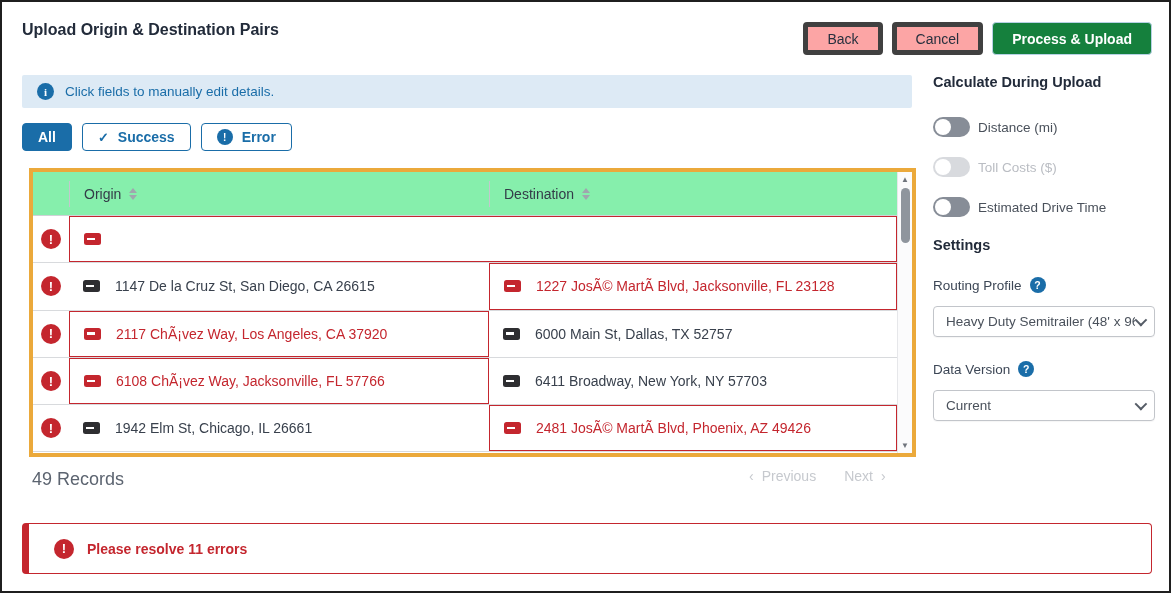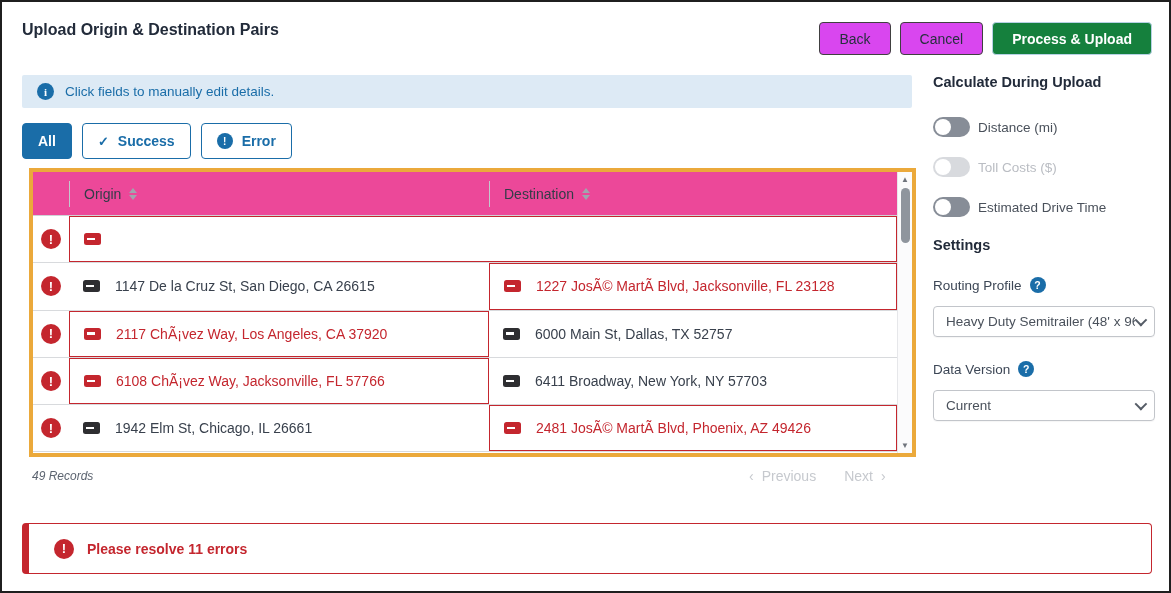--- a/index.html
+++ b/index.html
@@ -2,38 +2,38 @@
 <html><head>
 <meta charset="utf-8">
 <style>
   * { box-sizing: border-box; margin: 0; padding: 0; }
   body { font-family: "Liberation Sans", sans-serif; background: #fff; }
   .page { position: relative; width: 1171px; height: 593px; background: #fff; border: 2px solid #1f1f1f; overflow: hidden; }
 
   
   .page-title { position: absolute; left: 20px; top: 19px; font-size: 16px; font-weight: bold; color: #222b3a; }
   .header-actions { position: absolute; top: 20px; right: 17px; display: flex; gap: 9px; }
-  .btn { height: 33px; padding: 0 19px; border-radius: 4px; background: #d946ef; border: 1px solid #404040; color: #27303e; font-size: 14px; font-family: inherit; cursor: pointer; }
+  .btn { height: 33px; padding: 0 19px; border-radius: 4px; background: #fca5a5; border: 5px solid #404040; color: #27303e; font-size: 14px; font-family: inherit; cursor: pointer; }
   .btn.primary-disabled { background: #15803d; border: 1px solid #b6d1e5; color: #fff; font-weight: bold; }
 
   
   .info-banner { position: absolute; left: 20px; top: 73px; width: 890px; height: 33px; background: #ddeaf5; border-radius: 2px; display: flex; align-items: center; padding-left: 15px; gap: 11px; }
   .info-icon { width: 17px; height: 17px; border-radius: 50%; background: #1a6da8; color: #fff; font-size: 11px; font-weight: bold; display: flex; align-items: center; justify-content: center; flex: none; font-family: "Liberation Serif", serif; }
   .info-text { color: #1a6da8; font-size: 13.5px; }
 
   
   .filters { position: absolute; left: 20px; top: 121px; display: flex; gap: 10px; }
-  .chip { height: 36px; min-width: 48px; border-radius: 4px; border: 1px solid #1a6da8; background: #fff; color: #1a6da8; font-size: 14px; font-weight: bold; font-family: inherit; display: flex; align-items: center; justify-content: center; gap: 9px; padding: 0 15px; cursor: pointer; }
+  .chip { height: 28px; min-width: 48px; border-radius: 4px; border: 1px solid #1a6da8; background: #fff; color: #1a6da8; font-size: 14px; font-weight: bold; font-family: inherit; display: flex; align-items: center; justify-content: center; gap: 9px; padding: 0 15px; cursor: pointer; }
   .chip.active { background: #1a6da8; color: #fff; }
   .chk { font-size: 13px; font-weight: bold; }
   .bang-circle { width: 16px; height: 16px; border-radius: 50%; background: #1a6da8; color: #fff; font-size: 10px; font-weight: bold; display: flex; align-items: center; justify-content: center; }
 
   
   .table-frame { position: absolute; left: 27px; top: 166px; width: 887px; height: 289px; border: 4px solid #eba93b; background: #fff; overflow: hidden; }
-  .t-head { display: flex; height: 44px; background: #ec4899; border-bottom: 1px solid #cfd2d6; align-items: center; padding-right: 15px; }
+  .t-head { display: flex; height: 44px; background: #86efac; border-bottom: 1px solid #cfd2d6; align-items: center; padding-right: 15px; }
   .h-flag { width: 36px; flex: none; }
   .h-col { display: flex; align-items: center; height: 26px; padding-left: 14px; border-left: 1px solid #c3c7cd; color: #333c48; font-size: 14px; cursor: pointer; }
   .h-col.origin { width: 420px; flex: none; }
   .h-col.destination { flex: 1; }
   .sort { display: inline-flex; flex-direction: column; gap: 2px; margin-left: 8px; }
   .sort i { display: block; width: 0; height: 0; border-left: 4px solid transparent; border-right: 4px solid transparent; }
   .sort .up { border-bottom: 5px solid #a0a6ae; }
   .sort .dn { border-top: 5px solid #a0a6ae; }
 
   .t-body { position: relative; }
@@ -50,21 +50,21 @@
   .addr { white-space: nowrap; overflow: hidden; }
 
   
   .scrollbar { position: absolute; top: 0; right: 0; bottom: 0; width: 15px; background: #fbfbfc; border-left: 1px solid #e6e7ea; z-index: 5; }
   .sb-arrow { position: absolute; left: 0; width: 100%; text-align: center; color: #6f747c; font-size: 8px; cursor: pointer; }
   .sb-arrow.up { top: 3px; }
   .sb-arrow.down { bottom: 3px; }
   .sb-thumb { position: absolute; left: 2.5px; top: 16px; width: 9px; height: 55px; border-radius: 5px; background: #8f959d; cursor: pointer; }
 
   
-  .records { position: absolute; left: 30px; top: 467px; font-size: 12px; color: #5c6470; font-style: italic; }
+  .records { position: absolute; left: 30px; top: 467px; font-size: 18px; color: #5c6470; }
   .pagination { position: absolute; left: 747px; top: 466px; display: flex; align-items: center; gap: 28px; font-size: 14px; color: #c6c9ce; }
   .page-link { display: flex; align-items: center; gap: 8px; cursor: pointer; }
 
   
   .error-banner { position: absolute; left: 20px; top: 521px; width: 1130px; height: 51px; background: #fff; border: 1px solid #c4262e; border-left: 7px solid #c4262e; border-radius: 4px; display: flex; align-items: center; padding-left: 25px; gap: 13px; }
   .error-banner .err-circle { flex: none; }
   .error-banner-text { color: #c4262e; font-size: 14px; font-weight: bold; }
 
   
   .sidebar { position: absolute; left: 931px; top: 72px; width: 229px; }

